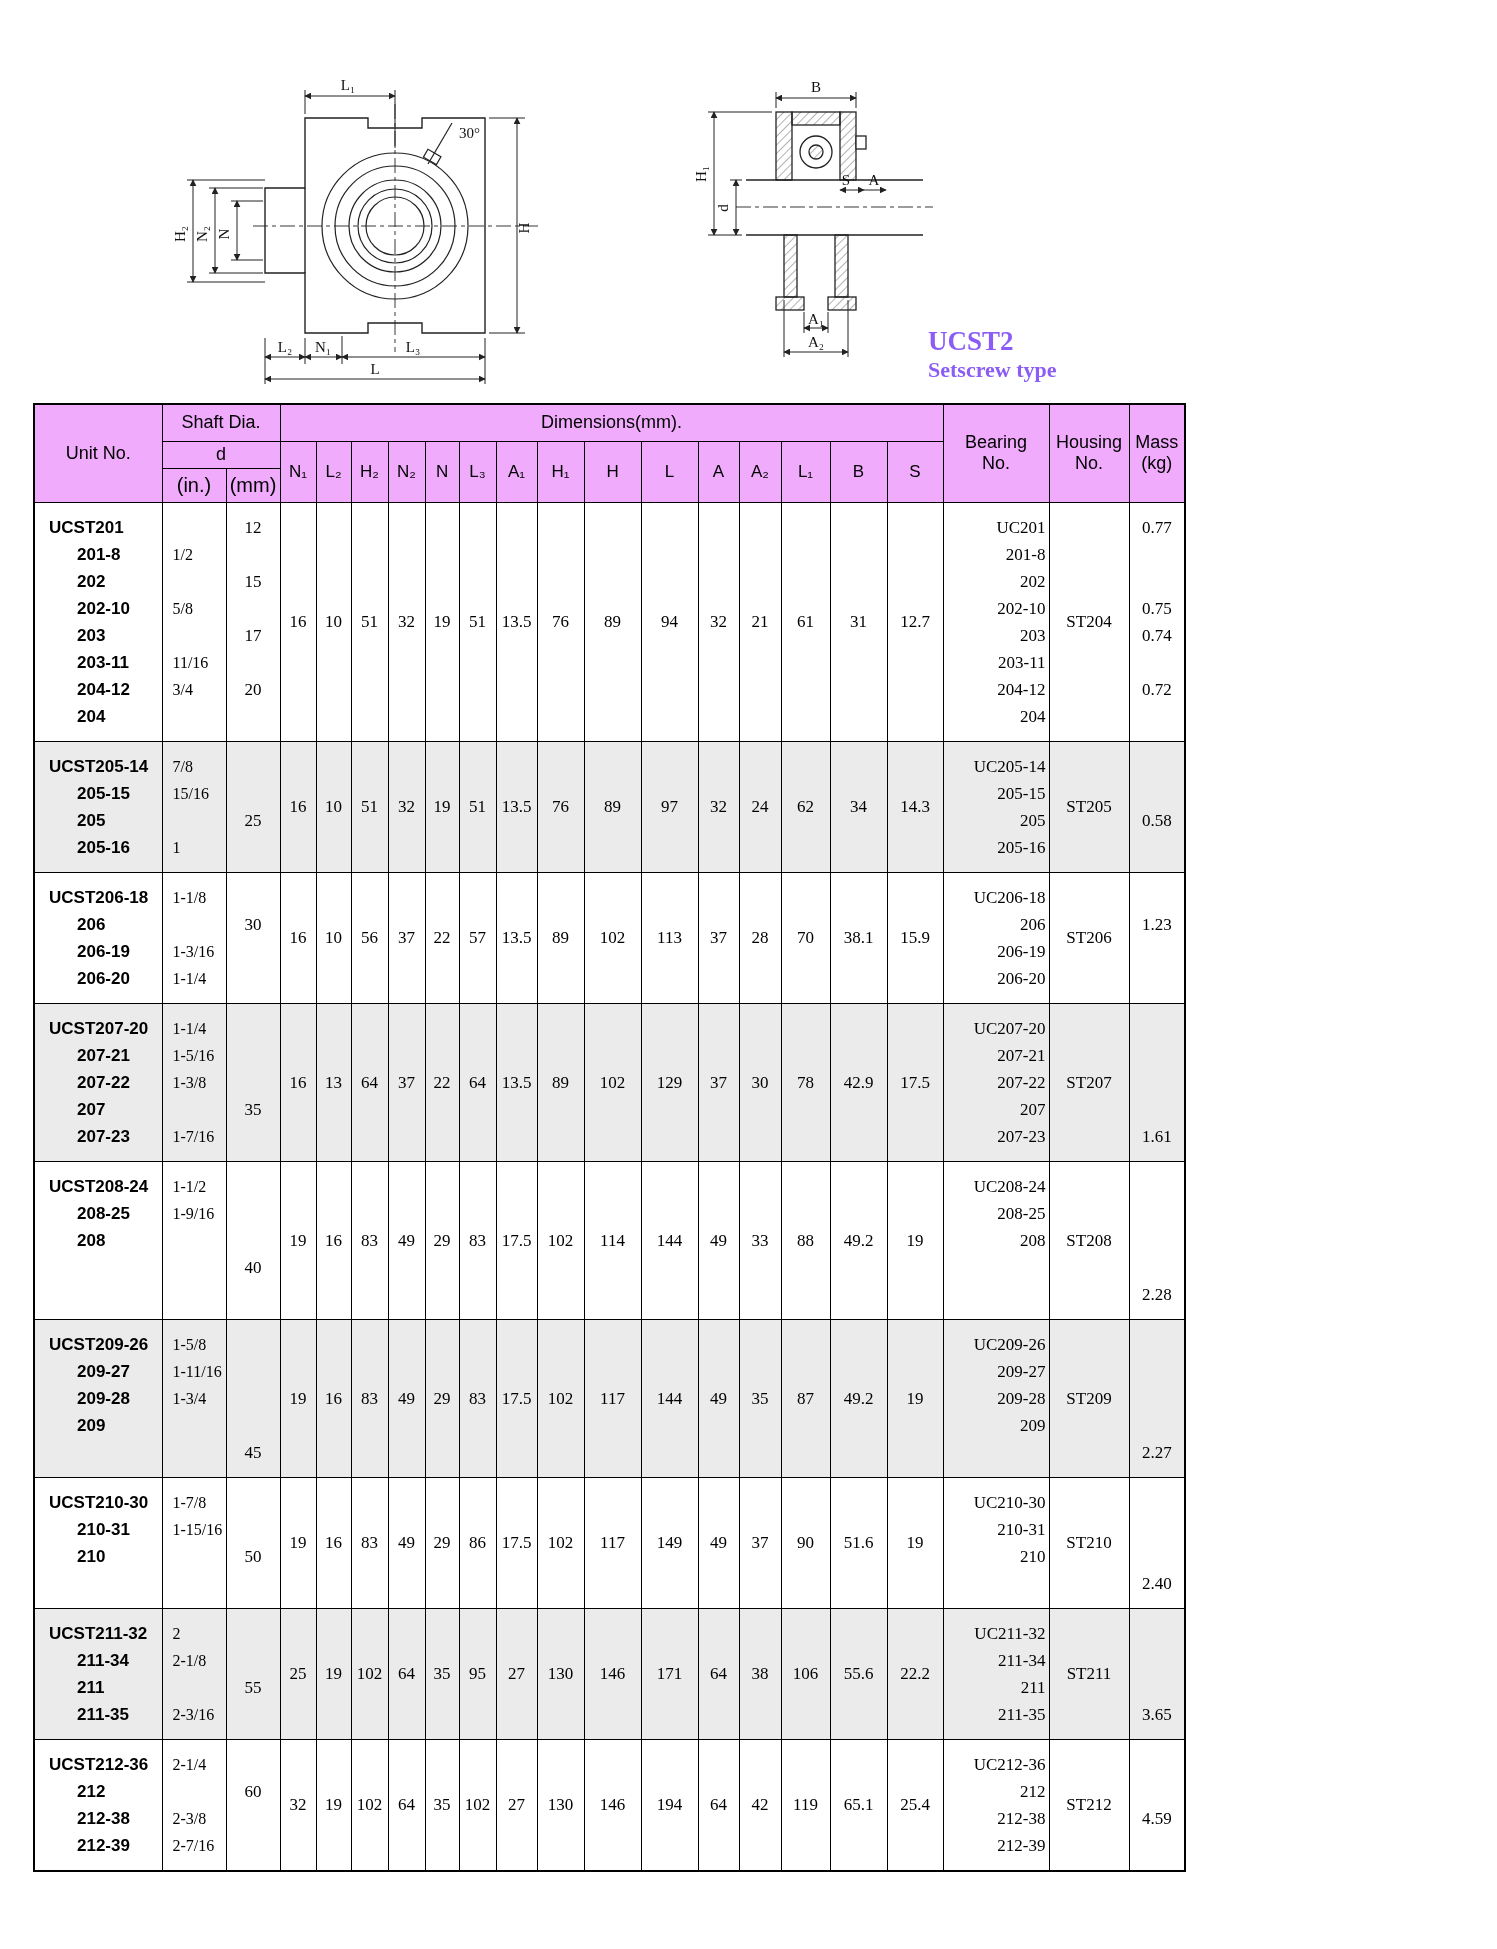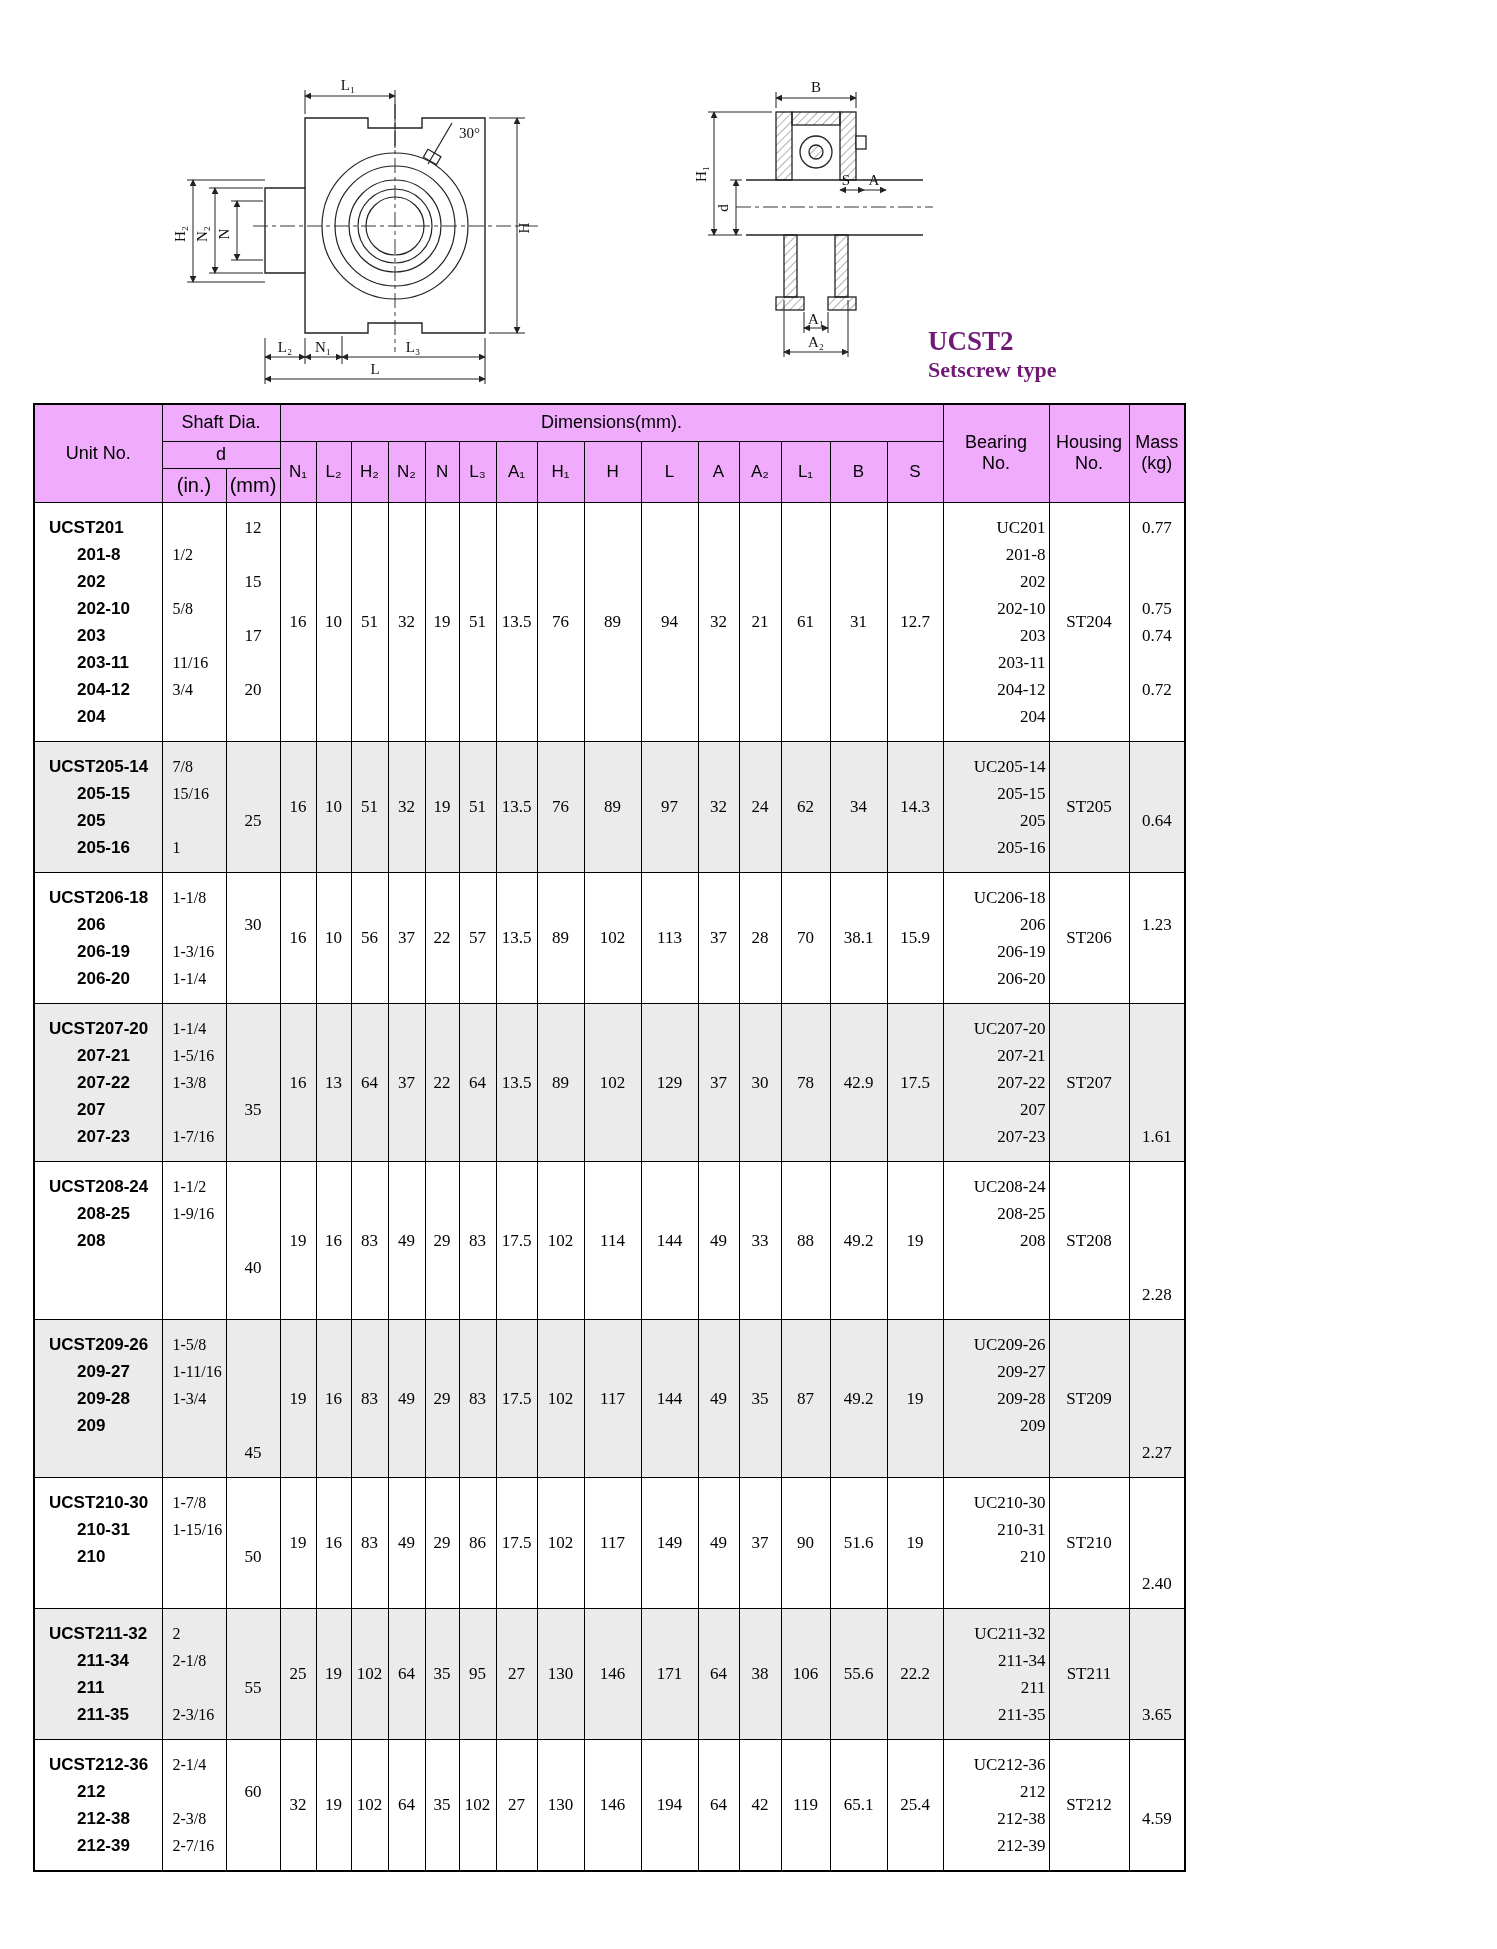--- a/index.html
+++ b/index.html
@@ -161,21 +161,21 @@
       <text x="128" y="12" text-anchor="middle">B</text>
       <text x="18" y="94" text-anchor="middle" transform="rotate(-90 18 94)">H₁</text>
       <text x="40" y="128" text-anchor="middle" transform="rotate(-90 40 128)">d</text>
       <text x="158" y="105" text-anchor="middle">S</text>
       <text x="186" y="105" text-anchor="middle">A</text>
       <text x="128" y="244" text-anchor="middle">A₁</text>
       <text x="128" y="267" text-anchor="middle">A₂</text>
     </g>
   </svg>
 
-  <div class="caption" style="color: #701a75;">
+  <div class="caption" style="color: #8b5cf6;">
     <div class="t1">UCST2</div>
     <div class="t2">Setscrew type</div>
   </div>
 </div>
 
 <table>
   <colgroup>
     <col style="width:128px">
       <col style="width:64px">
       <col style="width:54px">
@@ -316,21 +316,21 @@
         <td class="c-dim">62</td>
         <td class="c-dim">34</td>
         <td class="c-dim">14.3</td>
         <td class="c-bearing">UC205-14
 205-15
 205
 205-16</td>
         <td class="c-housing">ST205</td>
         <td class="c-mass">
 
-0.64</td>
+0.58</td>
       </tr>
       <tr>
         <td class="c-unit">UCST206-18
 206
 206-19
 206-20</td>
         <td class="c-din">1-1/8
 
 1-3/16
 1-1/4</td>

